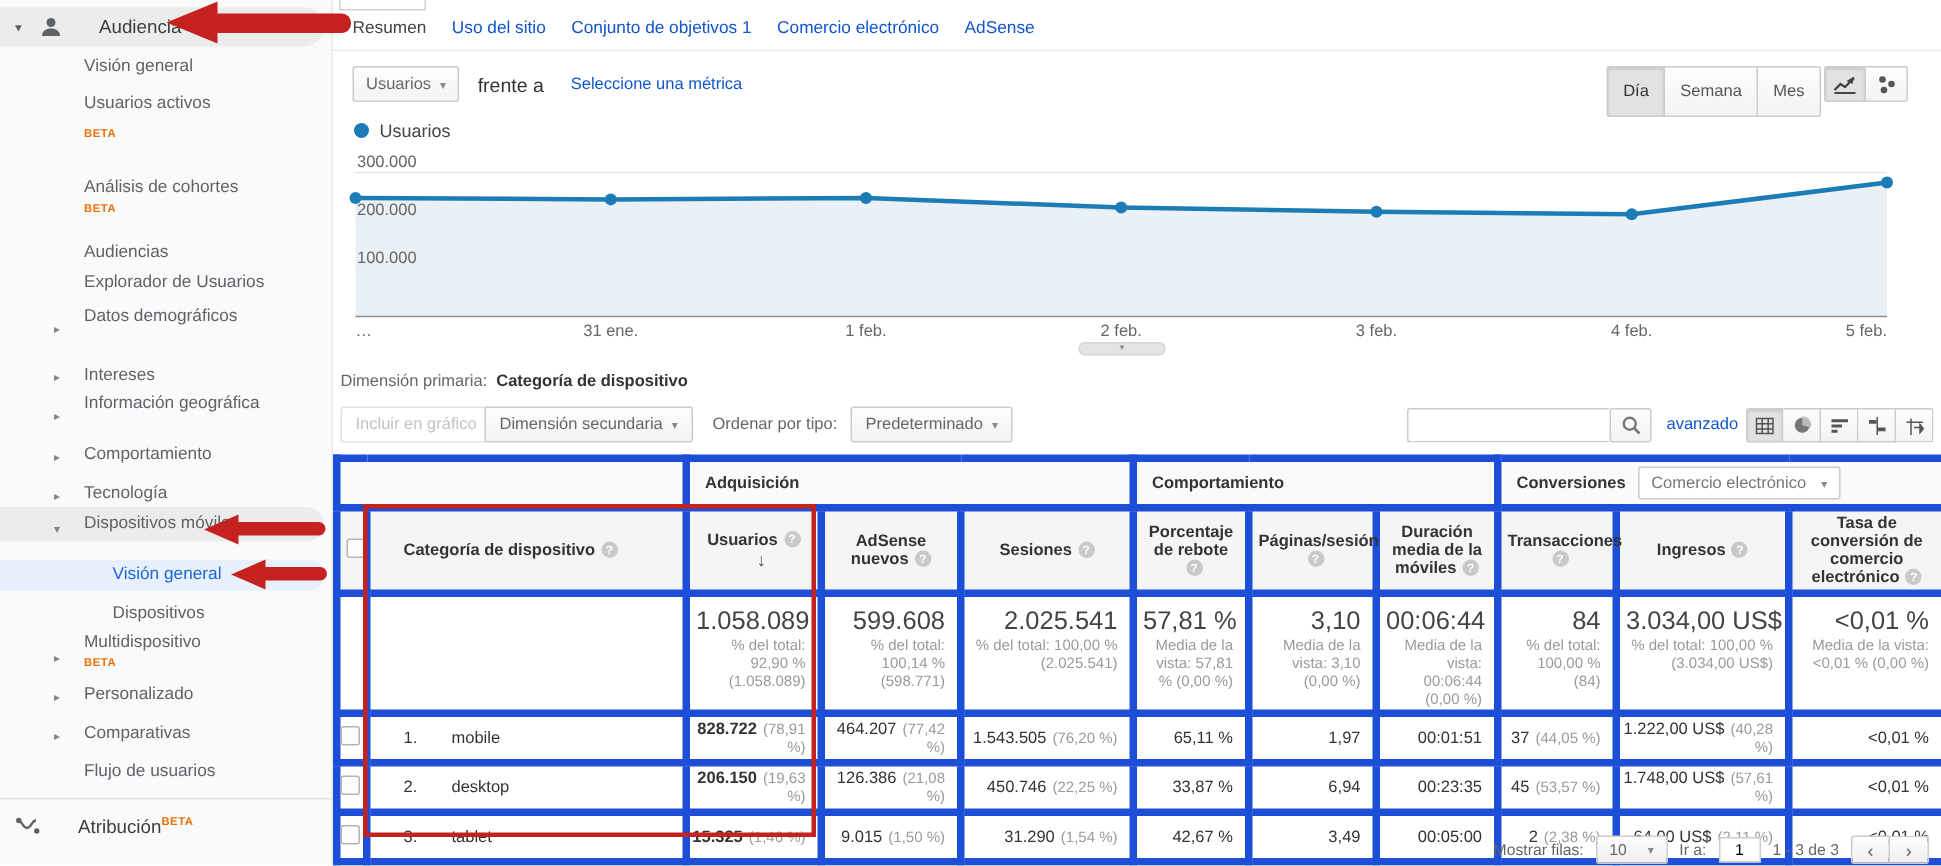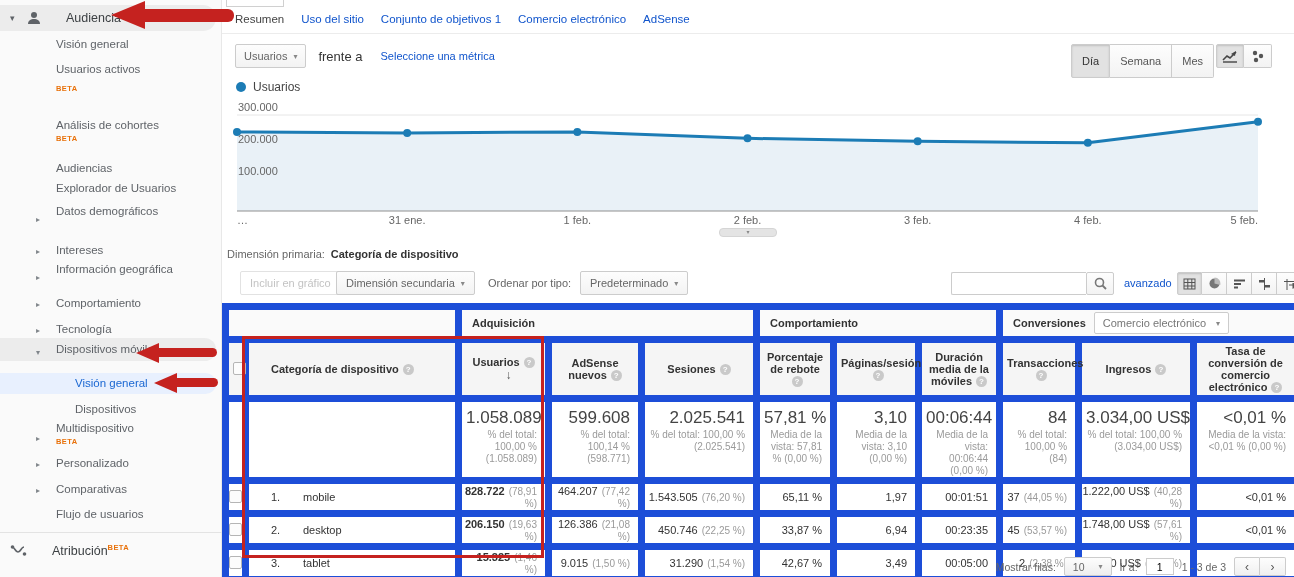--- a/index.html
+++ b/index.html
@@ -51,36 +51,36 @@
   .chartbtns .cbtn:last-child { border-radius:0 2px 2px 0; }
   .chartbtns .cbtn.on { background:#e2e2e2; box-shadow:inset 0 1px 2px rgba(0,0,0,.15); }
 
   .legend { position:absolute; left:14px; top:80px; display:flex; align-items:center; gap:7px; font-size:12px; color:#444; }
   .legend-dot { width:10px; height:10px; border-radius:50%; background:#1c7cb5; }
   #chart-svg { position:absolute; left:0; top:96px; }
   .slider-handle { position:absolute; left:497px; top:228px; width:58px; height:9px; background:#e4e4e4; border:1px solid #d5d5d5; border-radius:4px; font-size:6px; color:#888; text-align:center; line-height:7px; cursor:pointer; }
 
   .dimbar { position:absolute; left:5px; top:248px; font-size:11px; color:#666; }
   .dimbar b { color:#333; margin-left:6px; }
-  .toolbar { position:absolute; left:5px; top:271px; width:1022px; height:26px;margin-left:13px; }
+  .toolbar { position:absolute; left:5px; top:271px; width:1022px; height:26px; }
   .t-btn { position:absolute; height:24px; display:inline-flex; align-items:center; gap:6px; padding:0 9px; border:1px solid #ccc; border-radius:2px; background:linear-gradient(#fdfdfd,#f3f3f3); font-size:11px; color:#666; cursor:pointer; }
   .t-btn.disabled { border-color:#e2e2e2; background:#fff; color:#c3c3c3; cursor:default; }
   .t-label { position:absolute; top:6px; font-size:11px; color:#666; }
   .search-input { position:absolute; left:711px; top:1px; width:135px; height:23px; border:1px solid #ccc; border-right:none; border-radius:2px 0 0 2px; padding:0 6px; font-size:11px; }
   .search-btn { position:absolute; left:846px; top:1px; width:28px; height:23px; }
   .adv-link { position:absolute; left:884px; top:6px; }
   .viewbtns { position:absolute; left:937px; top:1px; display:flex; }
   .viewbtns .vbtn { width:25px; height:23px; border:1px solid #ccc; border-left:none; background:linear-gradient(#fdfdfd,#f3f3f3); display:flex; align-items:center; justify-content:center; cursor:pointer; }
   .viewbtns .vbtn:first-child { border-left:1px solid #ccc; border-radius:2px 0 0 2px; }
   .viewbtns .vbtn:last-child { border-radius:0 2px 2px 0; }
   .viewbtns .vbtn.on { background:#e2e2e2; box-shadow:inset 0 1px 2px rgba(0,0,0,.15); }
 
   
   table.data { position:absolute; left:0; top:303px; width:1072px; border-collapse:collapse; table-layout:fixed; font-size:11px; }
-  table.data td { border:7px solid #1d4ed8; vertical-align:middle; }
+  table.data td { border:5px solid #1d4ed8; vertical-align:middle; }
   tr.grp td { background:#fafafa; height:33px; font-weight:bold; color:#333; padding-left:10px; }
   tr.grp .conv-cell { display:flex; align-items:center; gap:8px; border:none; }
   .conv-select { display:inline-flex; align-items:center; gap:10px; height:22px; padding:0 8px; border:1px solid #ccc; border-radius:2px; background:#fff; color:#777; font-weight:normal; font-size:11px; cursor:pointer; }
   tr.hdr td { background:#f5f5f5; height:57px; font-weight:bold; color:#333; text-align:center; padding:2px 4px; }
   tr.hdr td.cath { text-align:left; padding-left:22px; }
   .help { display:inline-block; width:11px; height:11px; border-radius:50%; background:#c9c9c9; color:#fff; font-size:8px; font-weight:bold; line-height:11px; text-align:center; margin-left:4px; vertical-align:1px; cursor:pointer; }
   .help::after { content:"?"; }
   .sort-arrow { color:#555; font-weight:normal; margin-left:10px; font-size:12px; }
   .sort-arrow::after { content:"↓"; }
   .cb { display:inline-block; width:13px; height:13px; border:1px solid #b5b5b5; border-radius:2px; background:#fcfcfc; cursor:pointer; }
@@ -327,21 +327,21 @@
       <td><span>Duración media de la móviles</span><span class="help"></span></td>
       <td><span>Transacciones</span><span class="help"></span></td>
       <td><span>Ingresos</span><span class="help"></span></td>
       <td><span>Tasa de conversión de comercio electrónico</span><span class="help"></span></td>
     </tr>
     <tr class="totals">
       <td></td>
       <td></td>
       <td>
             <div class="tot-val">1.058.089</div>
-            <div class="tot-sub">% del total: 100,00 % (1.058.089)</div>
+            <div class="tot-sub">% del total: 92,90 % (1.058.089)</div>
           </td>
       <td>
             <div class="tot-val">599.608</div>
             <div class="tot-sub">% del total: 100,14 % (598.771)</div>
           </td>
       <td>
             <div class="tot-val">2.025.541</div>
             <div class="tot-sub">% del total: 100,00 % (2.025.541)</div>
           </td>
       <td>

